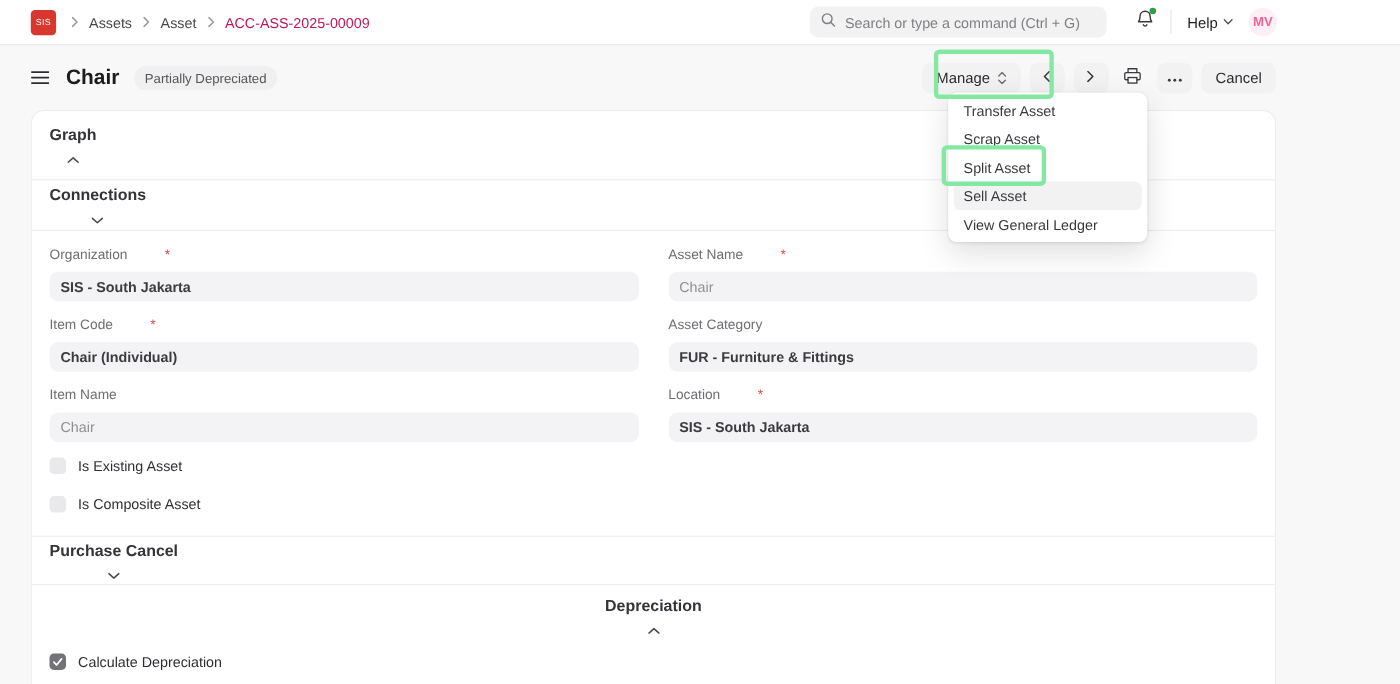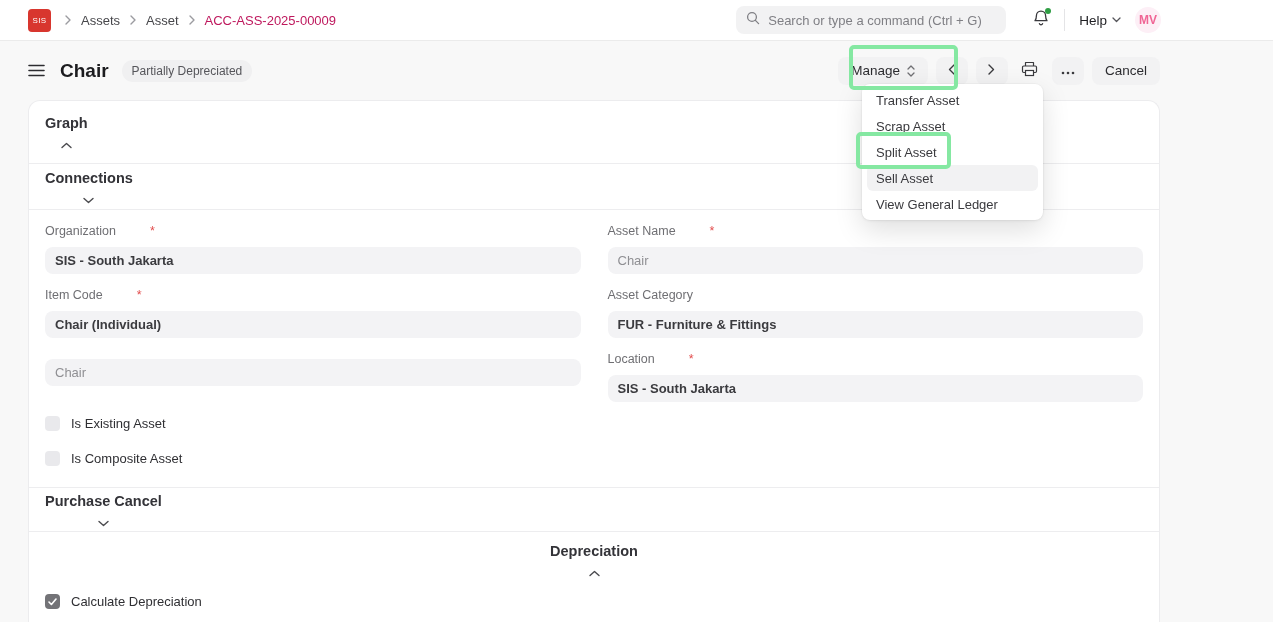--- a/index.html
+++ b/index.html
@@ -290,20 +290,23 @@
           <div class="field-input bold">Chair (Individual)</div>
         </div>
         <div class="field">
           <div class="field-label">
             <span>Asset Category</span>
           </div>
           <div class="field-input bold">FUR - Furniture &amp; Fittings</div>
         </div>
 
         <div class="field">
+          <div class="field-label">
+            <span>Item Name</span>
+          </div>
           <div class="field-input muted">Chair</div>
         </div>
         <div class="field">
           <div class="field-label">
             <span>Location</span>
             <span class="req">*</span>
           </div>
           <div class="field-input bold">SIS - South Jakarta</div>
         </div>
       </div>

